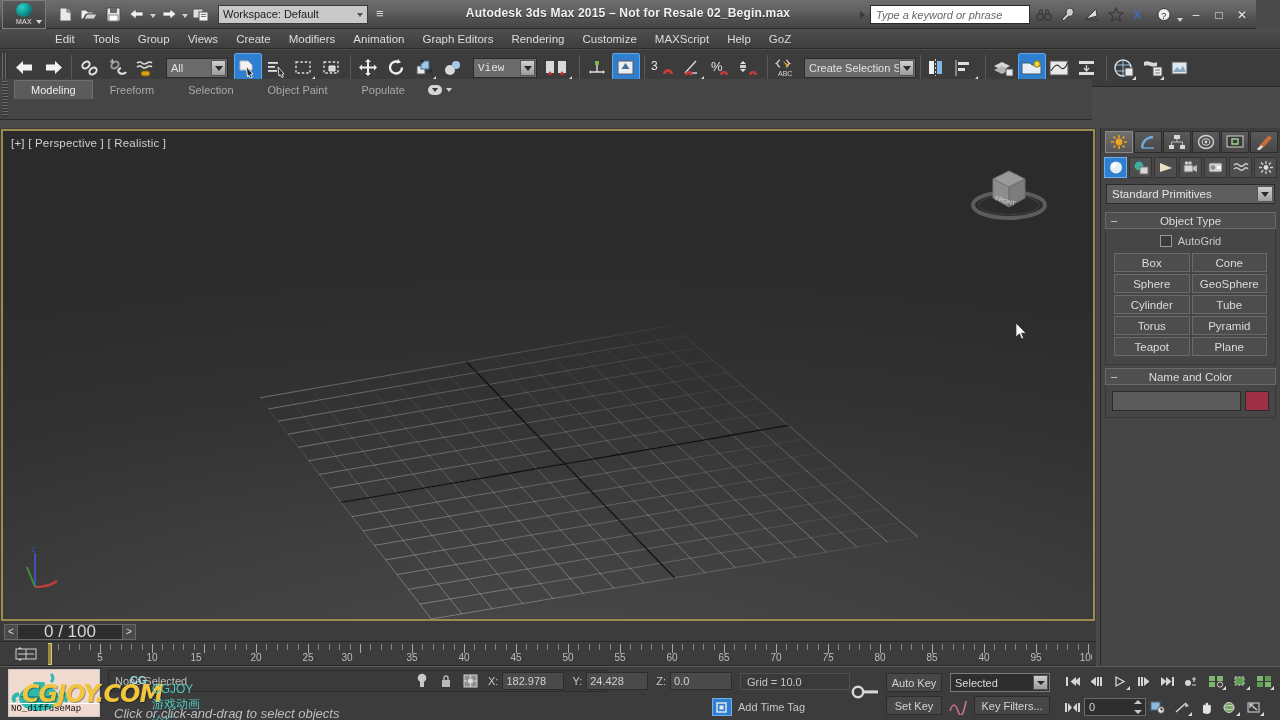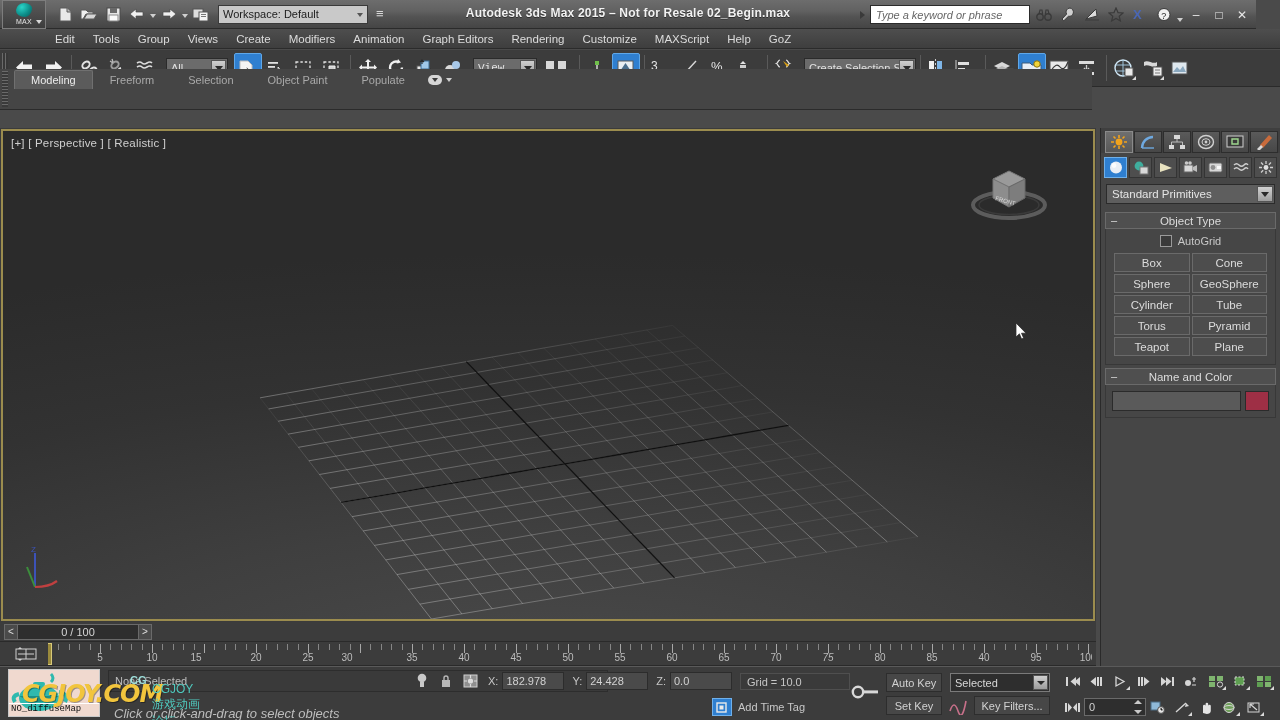--- a/index.html
+++ b/index.html
@@ -92,21 +92,21 @@
   }
   .combo .btnar{
     position:absolute; right:1px; top:1px; width:15px;height:16px;
     background:linear-gradient(to bottom,#cfcfcf,#9c9c9c); border:1px solid #555;
     display:flex;align-items:center;justify-content:center;
   }
   .combo .btnar i{ width:0;height:0;border-left:4px solid transparent;border-right:4px solid transparent;border-top:5px solid #2a2a2a;}
 
   
   .ribbon{
-    position:absolute; left:0; top:69px; width:1092px; height:41px;
+    position:absolute; left:0; top:79px; width:1092px; height:41px;
     background:#454545; border-bottom:1px solid #2b2b2b;
   }
   .ribbon .rgrip{ position:absolute; left:2px; top:2px; width:6px;height:36px;
      background: repeating-linear-gradient(to bottom,#6a6a6a 0 1px,#3a3a3a 1px 3px);}
   .rtabs{ position:absolute; left:14px; top:1px; display:flex; height:19px;}
   .rtab{ padding:3px 16px 2px 16px; font-size:11px; color:#a9a9a9; cursor:pointer;
      border:1px solid transparent; border-bottom:none;}
   .rtab.active{ background:#5b5b5b; color:#ececec; border-color:#707070; border-radius:2px 2px 0 0;}
   .rdrop{ display:flex; align-items:center; gap:4px; padding:2px 6px; cursor:pointer;}
   .pillicon{ width:14px;height:10px;background:#d5d5d5;border-radius:7px;position:relative;}
@@ -137,22 +137,22 @@
   .viewcube{ position:absolute; right:38px; top:22px; width:92px; height:76px;}
 
   
   .timeslider{
     position:absolute; left:0; top:622px; width:1096px; height:20px;
     background:#3c3c3c; border-bottom:1px solid #2a2a2a;
     display:flex; align-items:center; padding-left:4px;
   }
   .tsarrow{ width:14px;height:16px; background:#4a4a4a; border:1px solid #6a6a6a;
      display:flex;align-items:center;justify-content:center; font-size:10px; color:#ddd; cursor:pointer;}
-  .tsfield{ width:120px;height:16px; background:#2e2e2e; border:1px solid #6a6a6a; border-left:none;border-right:none;
-     display:flex;align-items:center;justify-content:center; color:#d6d6d6; font-size:11px; cursor:pointer;}
+  .tsfield{ width:104px;height:16px; background:#2e2e2e; border:1px solid #6a6a6a; border-left:none;border-right:none;
+     display:flex;align-items:center;justify-content:center; color:#d6d6d6; font-size:17px; cursor:pointer;}
   .trackbar{
     position:absolute; left:0; top:642px; width:1096px; height:24px;
     background:#3c3c3c; border-bottom:1px solid #2a2a2a;
   }
   .tbicon{ position:absolute; left:14px; top:3px; width:24px;height:18px; cursor:pointer;}
   .ruler{ position:absolute; left:48px; top:0; right:4px; height:24px; overflow:hidden;}
   .tick{ position:absolute; top:2px; width:1px; background:#8d8d8d;}
   .tlabel{ position:absolute; top:10px; font-size:10px; color:#bdbdbd; transform:translateX(-50%);}
   .playhead{ position:absolute; top:1px; width:7px; height:22px; background:#9a8a3c; border:1px solid #d8c97a;}
 

